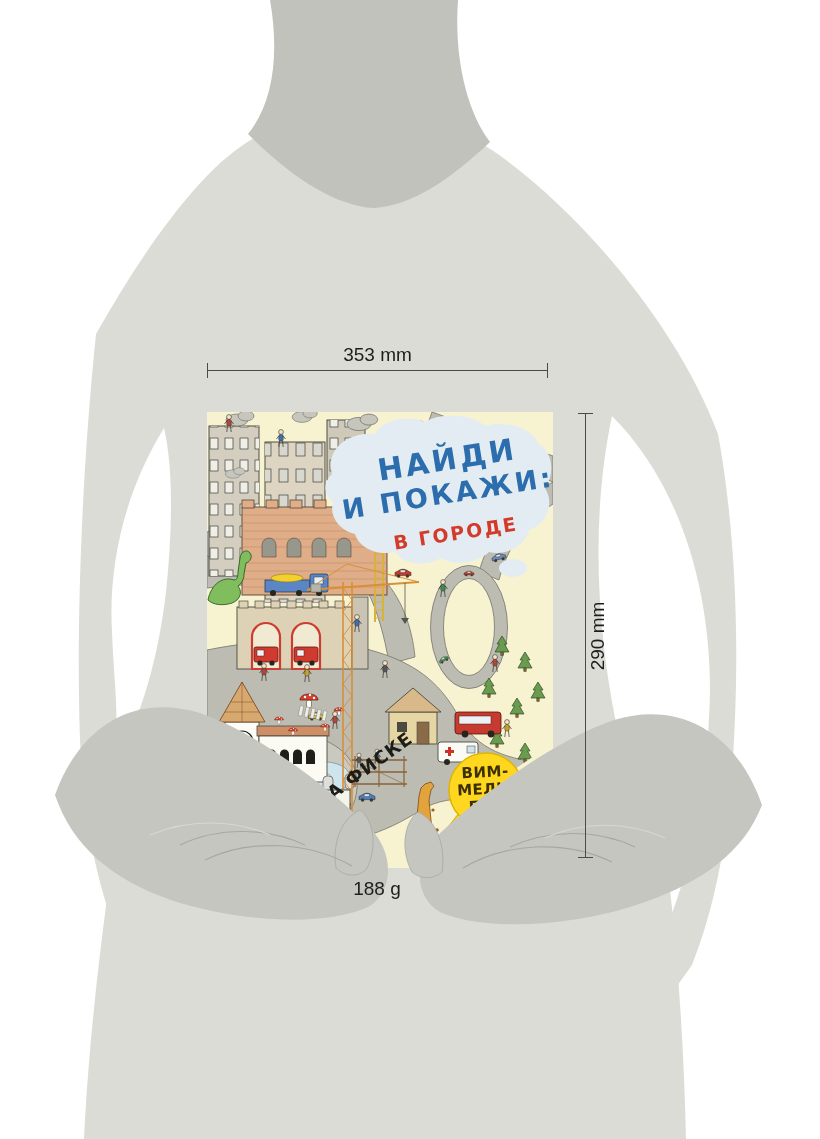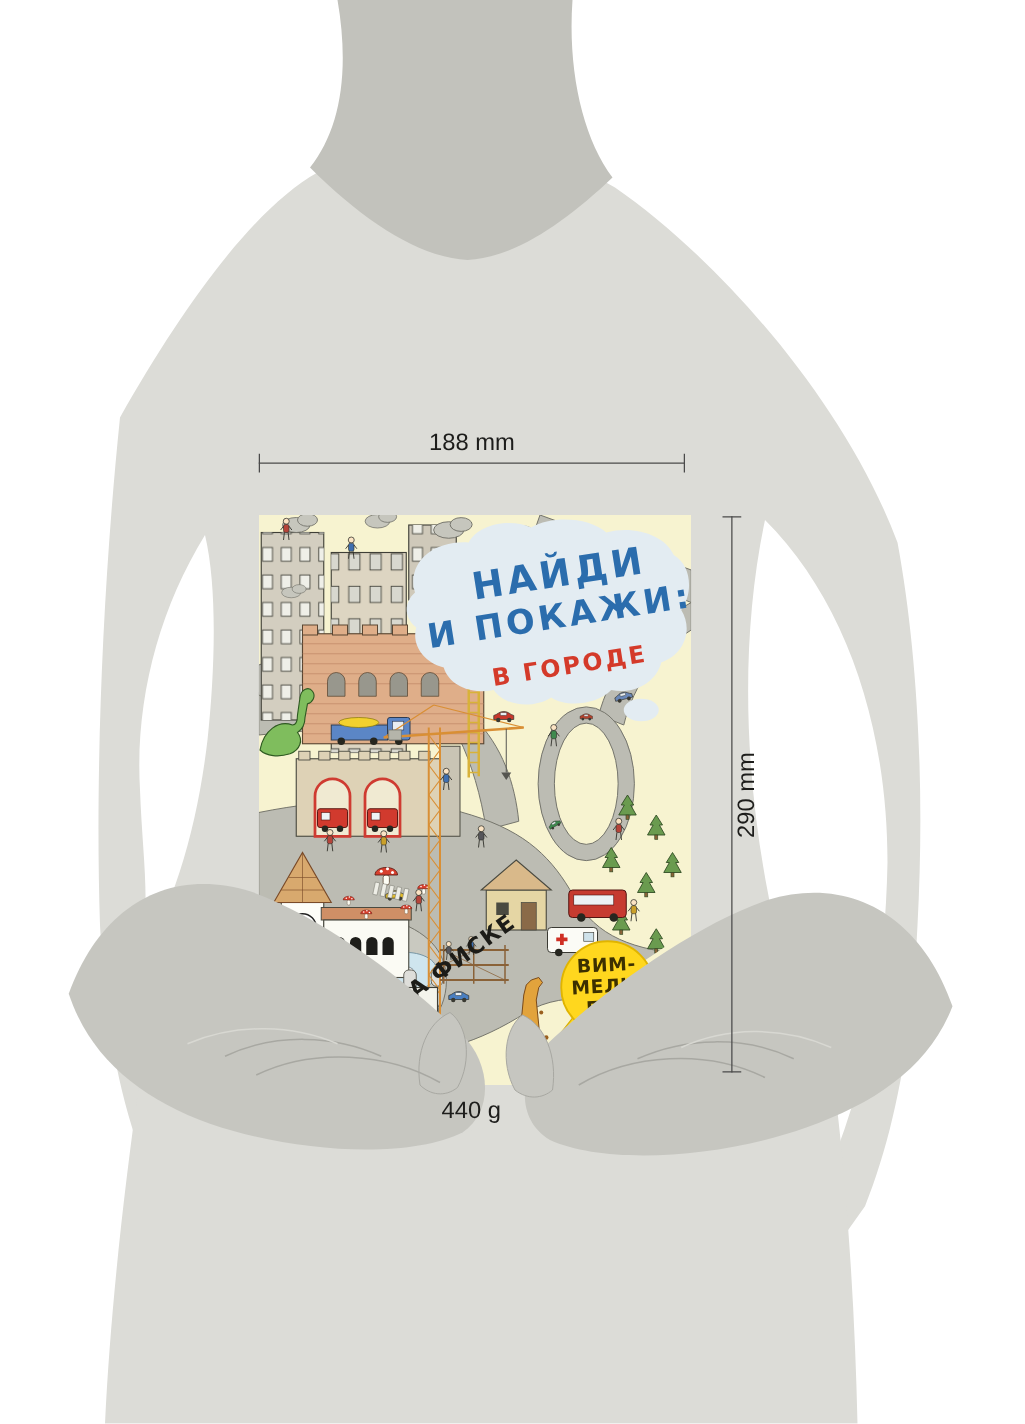--- a/index.html
+++ b/index.html
@@ -395,23 +395,23 @@
       <path fill="#c6c6c0" stroke="#a8a8a2" stroke-width="0.8" d="M442,872 C446,845 436,820 418,812 C404,822 400,850 412,872 C422,880 434,879 442,872 Z"></path>
       <path fill="none" stroke="#a8a8a2" stroke-width="1.2" d="M612,862 C565,839 505,843 463,868 M635,847 C595,828 548,830 510,847"></path>
       <path fill="none" stroke="#d8d8d2" stroke-width="1.2" d="M665,838 C625,820 580,822 545,838"></path>
     </g>
   </svg>
 
   <div class="layer dims">
     <div class="dim-top">
       <div class="tick"></div>
       <div class="tick r"></div>
-      <div class="dim-label">188 mm</div>
+      <div class="dim-label">353 mm</div>
     </div>
     <div class="dim-right">
       <div class="tick"></div>
       <div class="tick b"></div>
       <div class="dim-label">290 mm</div>
     </div>
-    <div class="weight">440 g</div>
+    <div class="weight">188 g</div>
   </div>
 
 </div>
 
 </body></html>

